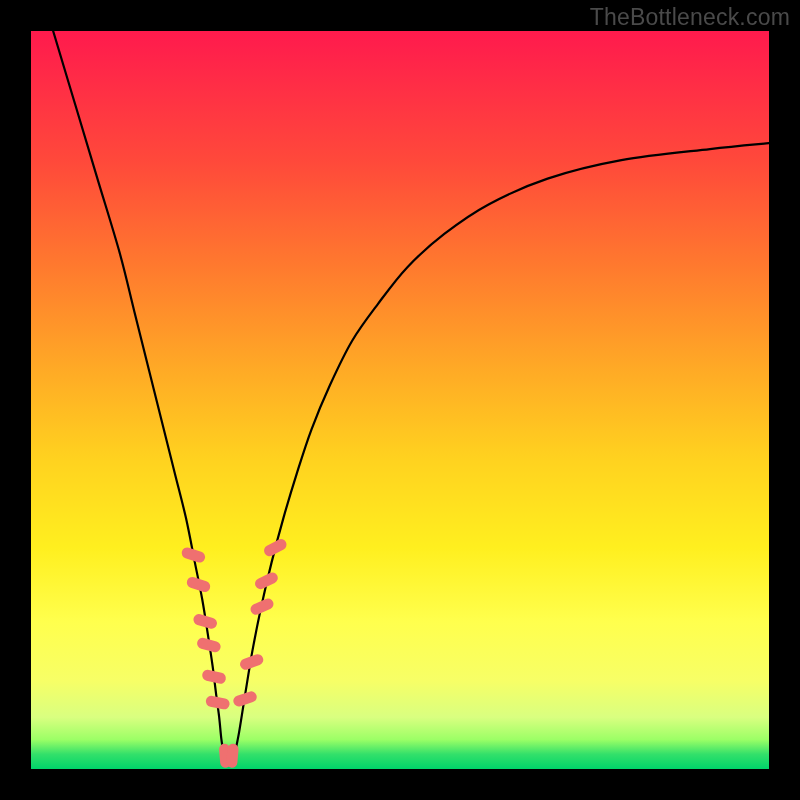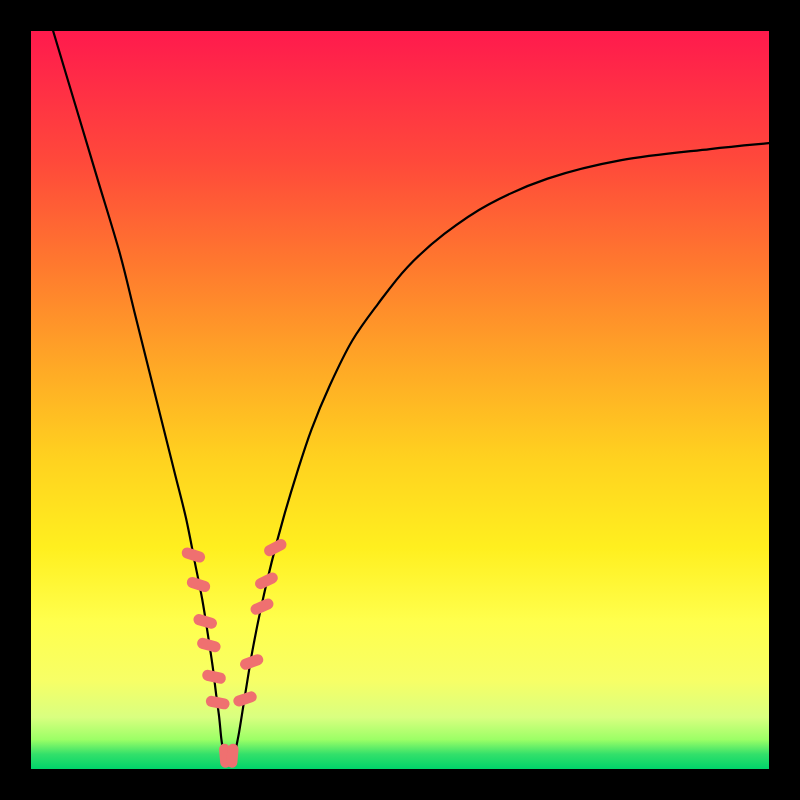--- a/index.html
+++ b/index.html
@@ -66,20 +66,21 @@
   }
   .marker {
     fill: #ef7070;
     stroke: none;
   }
 </style>
 </head>
 <body>
 
 <div class="frame">
+  <div class="watermark">TheBottleneck.com</div>
   <div class="plot-area">
     <svg class="curves" viewBox="0 0 738 738">
       <path id="curve-left" class="curve" d="M 22.14 0 C 25.830000000000002 12.299999999999992, 36.9 49.199999999999946, 44.28 73.79999999999995 C 51.660000000000004 98.39999999999996, 59.04 123.00000000000001, 66.42 147.60000000000002 C 73.8 172.20000000000002, 82.41 199.26, 88.56 221.39999999999998 C 94.71000000000001 243.53999999999996, 98.4 260.76, 103.32000000000001 280.44 C 108.24000000000001 300.12, 113.16 319.79999999999995, 118.08 339.47999999999996 C 123 359.15999999999997, 128.535 381.29999999999995, 132.84 398.52 C 137.145 415.74, 140.22 428.04, 143.91 442.8 C 147.6 457.56, 151.659 472.32, 154.98 487.08 C 158.301 501.84, 161.13000000000002 517.83, 163.836 531.36 C 166.542 544.89, 169.00199999999998 555.96, 171.21599999999998 568.26 C 173.42999999999998 580.56, 175.398 594.0899999999999, 177.12 605.16 C 178.842 616.23, 180.19500000000002 624.8399999999999, 181.54800000000003 634.68 C 182.90100000000004 644.52, 184.131 655.59, 185.238 664.2 C 186.345 672.8100000000001, 187.329 678.96, 188.19 686.34 C 189.051 693.72, 189.543 701.715, 190.404 708.48 C 191.265 715.245, 192.864 723.855, 193.356 726.93"></path>
       <path id="curve-right" class="curve" d="M 202.95000000000002 726.93 C 203.811 722.625, 206.271 711.5550000000001, 208.11599999999999 701.1 C 209.96099999999998 690.645, 211.80599999999998 677.73, 214.01999999999998 664.2 C 216.23399999999998 650.6700000000001, 218.69400000000002 634.68, 221.4 619.92 C 224.106 605.16, 227.058 590.4, 230.256 575.64 C 233.454 560.88, 236.89800000000002 546.12, 240.58800000000002 531.36 C 244.27800000000002 516.6, 248.21400000000003 501.84, 252.39600000000002 487.08 C 256.57800000000003 472.32, 261.00600000000003 457.56, 265.68 442.8 C 270.354 428.04, 274.905 413.28, 280.44 398.52 C 285.975 383.76, 292.12500000000006 369, 298.89000000000004 354.24 C 305.65500000000003 339.48, 313.03499999999997 323.49, 321.03 309.96000000000004 C 329.025 296.43000000000006, 337.63499999999993 285.36, 346.85999999999996 273.06 C 356.085 260.76, 365.31 247.84499999999997, 376.38 236.15999999999997 C 387.45 224.47499999999997, 399.75 213.40500000000006, 413.28000000000003 202.95000000000005 C 426.81000000000006 192.49500000000003, 440.34000000000003 182.65499999999994, 457.56 173.42999999999995 C 474.78 164.20499999999996, 494.46000000000004 154.98000000000002, 516.6 147.60000000000002 C 538.74 140.22000000000003, 563.3399999999999 134.06999999999996, 590.4 129.14999999999998 C 617.46 124.22999999999998, 654.36 120.90900000000003, 678.96 118.08000000000004 C 703.5600000000001 115.25100000000005, 728.16 113.16000000000004, 738 112.17600000000004"></path>
       <g id="markers">
           <rect x="-5.5" y="-12" width="11" height="24" rx="5.5" class="marker" transform="translate(162.36 523.98) rotate(-72)"></rect>
           <rect x="-5.5" y="-12" width="11" height="24" rx="5.5" class="marker" transform="translate(167.52599999999998 553.5) rotate(-72)"></rect>
           <rect x="-5.5" y="-12" width="11" height="24" rx="5.5" class="marker" transform="translate(174.168 590.4) rotate(-74)"></rect>
           <rect x="-5.5" y="-12" width="11" height="24" rx="5.5" class="marker" transform="translate(177.858 614.016) rotate(-75)"></rect>
           <rect x="-5.5" y="-12" width="11" height="24" rx="5.5" class="marker" transform="translate(183.024 645.75) rotate(-77)"></rect>

